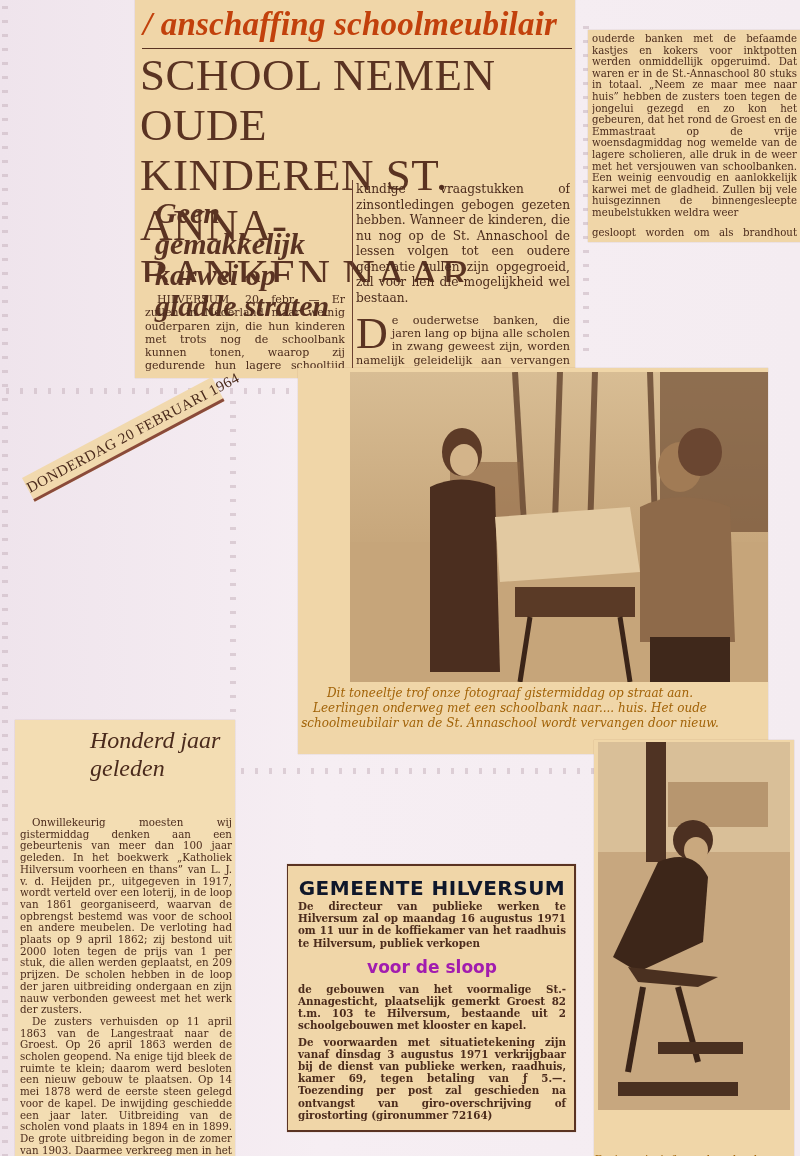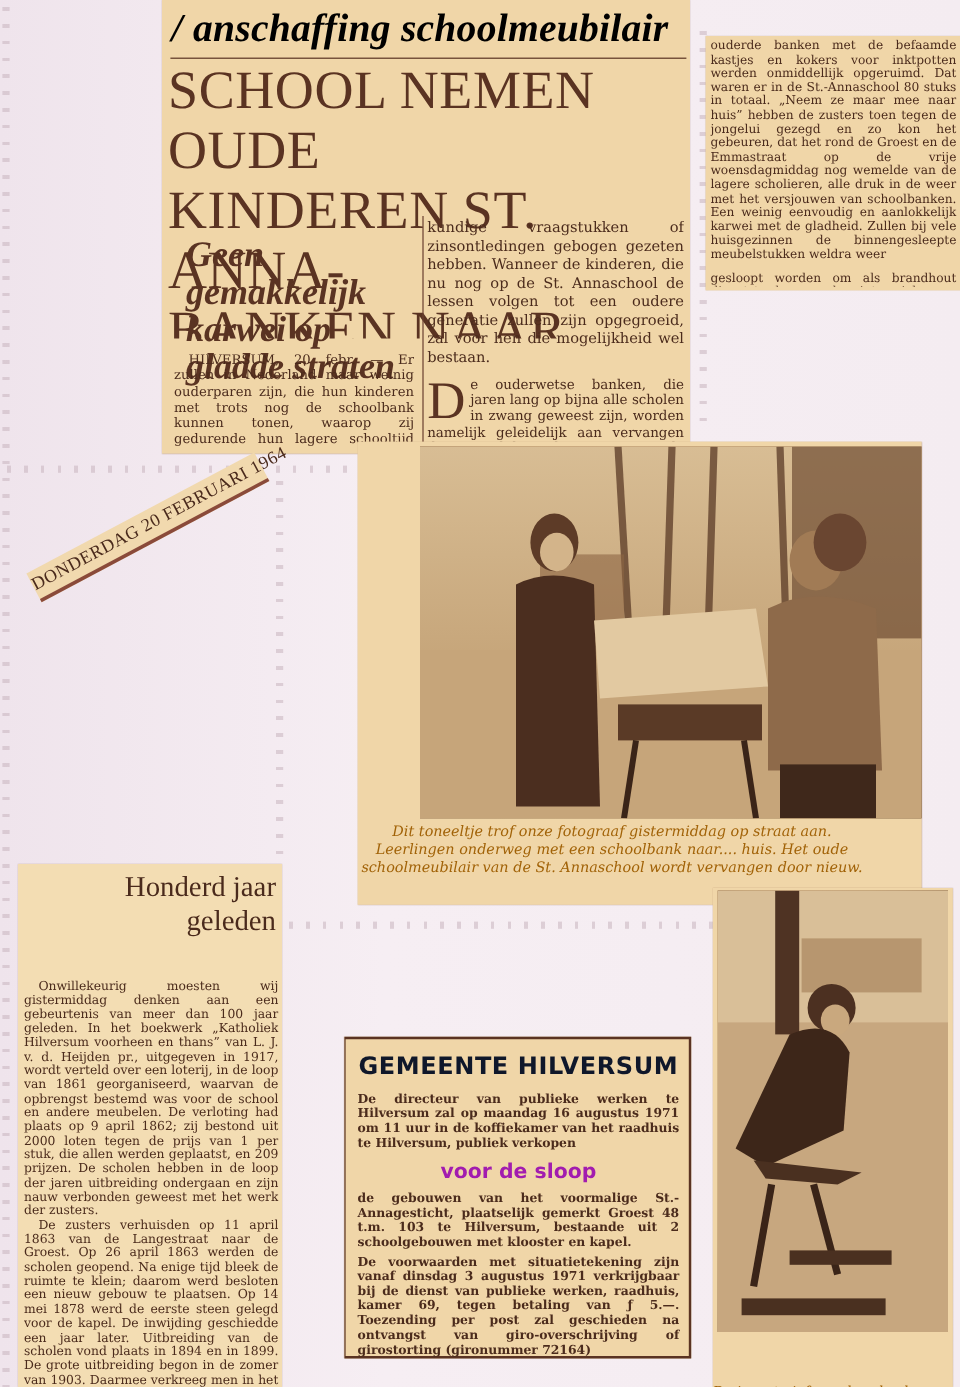--- a/index.html
+++ b/index.html
@@ -22,21 +22,21 @@
     box-shadow: 0 0 1px rgba(120,80,50,.4);
   }
   .clip.light { background:#f3ddb3; }
   .txt {
     font-family:"DejaVu Serif", serif;
     font-size:11px; line-height:13.3px; text-align:justify; color:#4b2b1c;
   }
   .kicker {
     position:absolute; left:143px; top:6px; width:430px;
     font-family:"Liberation Serif", serif; font-style:italic; font-weight:bold;
-    font-size:33px; color:#000000; white-space:nowrap; letter-spacing:.2px;
+    font-size:33px; color:#c2410c; white-space:nowrap; letter-spacing:.2px;
   }
   .rule { position:absolute; background:#5a3322; height:1px; }
   .headline {
     position:absolute; left:140px; top:50px; width:430px;
     font-family:"Liberation Serif", serif; font-size:45px; line-height:50px;
     color:#5a3322; letter-spacing:0.5px; font-weight:normal;
   }
   .subhead {
     position:absolute; left:155px; top:197px; width:205px;
     font-family:"Liberation Serif", serif; font-style:italic; font-weight:bold;
@@ -64,22 +64,22 @@
   }
   .ad-title {
     font-family:"DejaVu Sans", sans-serif; font-weight:bold; font-size:20px;
     text-align:center; color:#0f172a; letter-spacing:.5px;
   }
   .ad-sub {
     font-family:"DejaVu Sans", sans-serif; font-weight:bold; font-size:17px;
     text-align:center; color:#a21caf;
   }
   .hy-title {
-    font-family:"Liberation Serif", serif; font-size:24px;
-    line-height:28px; color:#4a2a1c; text-align:right;
+    font-family:"Liberation Serif", serif; font-style:italic; font-size:24px;
+    line-height:28px; color:#4a2a1c; text-align:left;
   }
   p { margin:0; }
   .indent { text-indent:12px; }
 </style>
 </head>
 <body>
 
 <div class="page-bg"></div>
 
 <div class="perf" style="left:2px; top:0; height:1156px;"></div>
@@ -158,23 +158,23 @@
 <div class="hy-title" style="position:absolute; left:90px; top:726px; width:140px;">Honderd jaar geleden</div>
 <div style="position:absolute; left:20px; top:817px; width:212px; height:371px; overflow:hidden;">
   <p class="txt indent" style="font-size:10.3px; line-height:11.7px;">Onwillekeurig moesten wij gistermiddag denken aan een gebeurtenis van meer dan 100 jaar geleden. In het boekwerk „Katholiek Hilversum voorheen en thans” van L. J. v. d. Heijden pr., uitgegeven in 1917, wordt verteld over een loterij, in de loop van 1861 georganiseerd, waarvan de opbrengst bestemd was voor de school en andere meubelen. De verloting had plaats op 9 april 1862; zij bestond uit 2000 loten tegen de prijs van 1 per stuk, die allen werden geplaatst, en 209 prijzen. De scholen hebben in de loop der jaren uitbreiding ondergaan en zijn nauw verbonden geweest met het werk der zusters.</p>
   <p class="txt indent" style="font-size:10.3px; line-height:11.7px;">De zusters verhuisden op 11 april 1863 van de Langestraat naar de Groest. Op 26 april 1863 werden de scholen geopend. Na enige tijd bleek de ruimte te klein; daarom werd besloten een nieuw gebouw te plaatsen. Op 14 mei 1878 werd de eerste steen gelegd voor de kapel. De inwijding geschiedde een jaar later. Uitbreiding van de scholen vond plaats in 1894 en in 1899. De grote uitbreiding begon in de zomer van 1903. Daarmee verkreeg men in het St.-Annagesticht inrichtingen eerste, tweede en derde klasse voor bewaar- en taalscholen voor 7 tot 8 leerjaren.</p>
 
 </div>
 
 <div class="clip" style="left:287px; top:864px; width:286px; height:264px; border:2px solid #5a3322; border-left:1px solid #5a3322;"></div>
 <div style="position:absolute; left:298px; top:876px; width:268px;">
   <div class="ad-title">GEMEENTE HILVERSUM</div>
-  <p class="txt" style="margin-top:10px; font-size:10.3px; line-height:12.2px; font-weight:bold;">De directeur van publieke werken te Hilversum zal op maandag 16 augustus 1971 om 11 uur in de koffiekamer van het raadhuis te Hilversum, publiek verkopen</p>
+  <p class="txt" style="font-size:10.3px; line-height:12.2px; font-weight:bold;">De directeur van publieke werken te Hilversum zal op maandag 16 augustus 1971 om 11 uur in de koffiekamer van het raadhuis te Hilversum, publiek verkopen</p>
   <div class="ad-sub" style="margin:8px 0 6px;">voor de sloop</div>
-  <p class="txt" style="font-size:10.3px; line-height:12.2px; font-weight:bold;">de gebouwen van het voormalige St.-Annagesticht, plaatselijk gemerkt Groest 48 t.m. 103 te Hilversum, bestaande uit 2 schoolgebouwen met klooster en kapel.</p>
+  <p class="txt" style="font-size:10.3px; line-height:12.2px; font-weight:bold;">de gebouwen van het voormalige St.-Annagesticht, plaatselijk gemerkt Groest 82 t.m. 103 te Hilversum, bestaande uit 2 schoolgebouwen met klooster en kapel.</p>
   <p class="txt" style="margin-top:4px; font-size:10.3px; line-height:12.2px; font-weight:bold;">De voorwaarden met situatietekening zijn vanaf dinsdag 3 augustus 1971 verkrijgbaar bij de dienst van publieke werken, raadhuis, kamer 69, tegen betaling van ƒ 5.—. Toezending per post zal geschieden na ontvangst van giro-overschrijving of girostorting (gironummer 72164)</p>
 </div>
 
 <div class="clip" style="left:594px; top:740px; width:200px; height:416px;"></div>
 <div class="photo" style="left:598px; top:742px; width:192px; height:368px;">
   <svg width="192" height="368" viewBox="0 0 192 368">
     <rect width="192" height="368" fill="#c7a77f"></rect>
     <rect x="0" y="0" width="192" height="110" fill="#d9bf98"></rect>
     <rect x="70" y="40" width="100" height="45" fill="#a8845e" opacity=".7"></rect>
     <rect x="48" y="0" width="20" height="120" fill="#4f3323"></rect>

